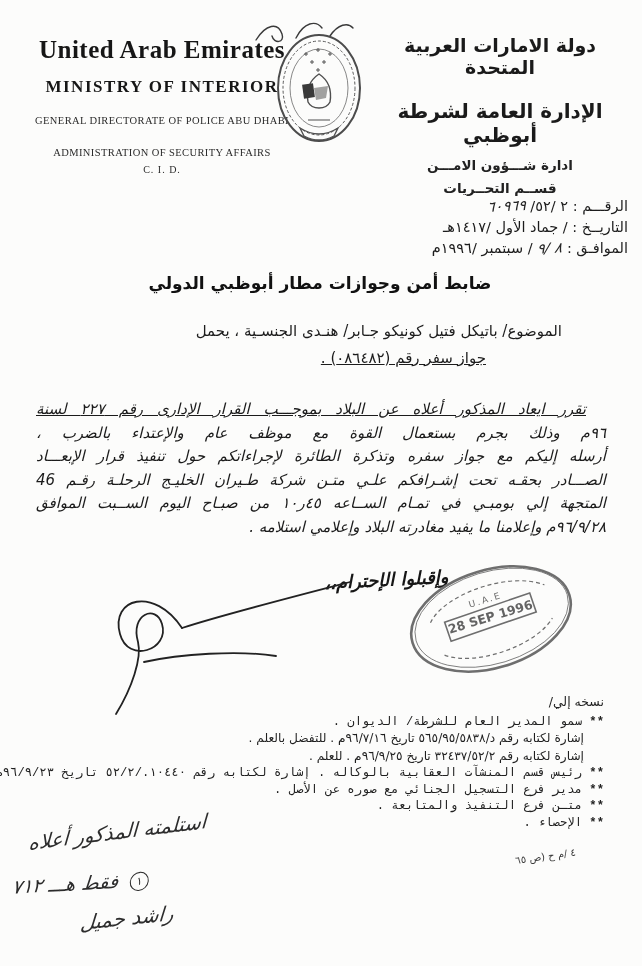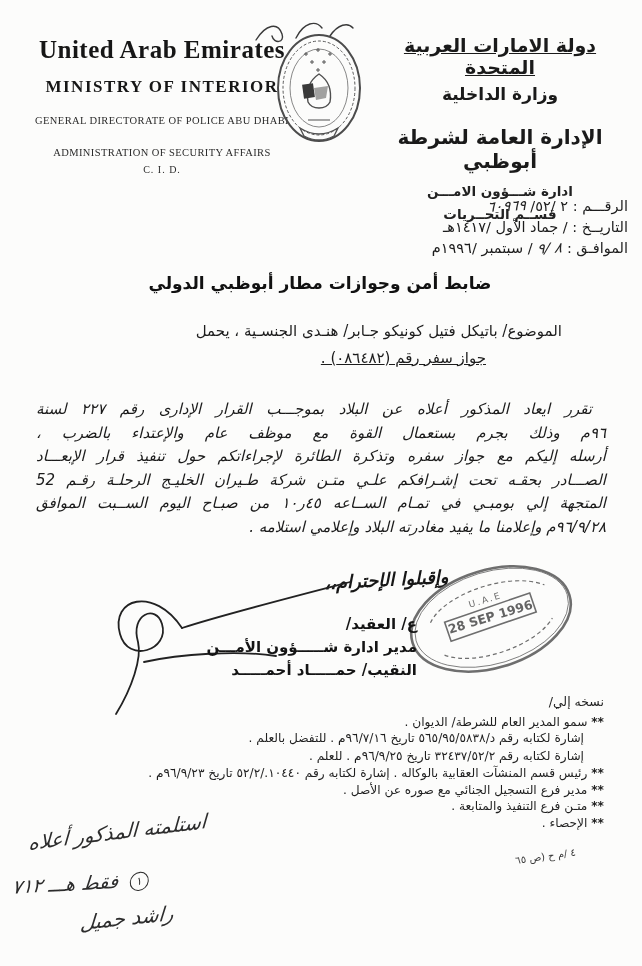--- a/index.html
+++ b/index.html
@@ -12,52 +12,52 @@
   
   .en-lh{left:12px;top:36px;width:300px;text-align:center;color:#161616;
          font-family:"Liberation Serif",serif;}
   .en-l1{font-size:25px;font-weight:bold;letter-spacing:.5px;}
   .en-l2{font-size:17px;font-weight:bold;letter-spacing:1.5px;margin-top:13px;}
   .en-l3{font-size:10.5px;margin-top:18px;letter-spacing:.4px;color:#2b2b2b;}
   .en-l4{font-size:10.5px;margin-top:21px;letter-spacing:.4px;color:#2b2b2b;text-align:center;}
   .en-l5{font-size:10px;margin-top:6px;letter-spacing:1px;color:#2b2b2b;}
   .ar{direction:rtl;}
   .ar-lh{right:8px;top:34px;width:268px;text-align:center;color:#1a1a1a;}
-  .ar-l1{font-size:19px;font-weight:bold;text-decoration:underline;}
+  .ar-l1{font-size:19px;font-weight:bold;}
   .ar-l2{font-size:17px;font-weight:bold;margin-top:6px;}
   .ar-l3{font-size:20px;font-weight:bold;margin-top:21px;}
   .ar-l4{font-size:13.5px;font-weight:bold;margin-top:10px;color:#222;}
   .ar-l5{font-size:13.5px;font-weight:bold;margin-top:7px;color:#222;}
   
   .ref{right:14px;top:196px;width:330px;font-size:14.5px;line-height:21px;color:#1c1c1c;}
   .ref-row{white-space:nowrap;}
   .hand{font-style:italic;display:inline-block;transform:skewX(-8deg) rotate(-3deg);
         color:#262626;}
   
   .title{left:130px;top:273px;width:380px;text-align:center;font-weight:bold;
          font-size:17px;color:#111;}
   .subject{right:80px;top:318px;width:486px;text-align:right;font-size:15px;
            line-height:27px;color:#1c1c1c;}
   .subject-l2{display:inline-block;margin-right:76px;text-decoration:underline;}
   
   .body-par{right:36px;top:398px;width:570px;font-size:15px;line-height:23.5px;
             font-style:italic;color:#1b1b1b;}
   .jline{text-align:justify;text-align-last:justify;}
-  .jline-first{margin-right:14px;}
+  .jline-first{margin-right:20px;text-decoration:underline;}
   .jline-last{text-align:right;text-align-last:right;}
   
   .closing{right:194px;top:569px;font-size:18px;font-weight:bold;font-style:italic;
            transform:rotate(-3deg);color:#161616;letter-spacing:1px;}
   .sig-block{right:225px;top:613px;text-align:right;font-size:15px;line-height:23px;
              color:#141414;}
   .sig-b{font-weight:bold;}
   
   .copies{right:38px;top:694px;width:578px;font-size:12.2px;line-height:16.5px;color:#1f1f1f;}
   .copies-header{margin-bottom:3px;font-size:12.5px;}
-  .copy-main{white-space:nowrap;}
+  .copy-main{white-space:nowrap;font-family:Liberation Mono, monospace;}
   .copy-sub{margin-right:20px;margin-bottom:1px;white-space:nowrap;}
   .bullet{font-weight:bold;letter-spacing:1px;}
   
   .footer-note{left:498px;top:852px;width:78px;font-size:10px;direction:rtl;
                transform:rotate(-8deg);color:#3a3a3a;white-space:nowrap;}
   .hw{font-style:italic;color:#2c2c2c;white-space:nowrap;}
   .hw1{left:28px;top:820px;font-size:20px;transform:rotate(-7deg) skewX(-10deg);}
   .hw2{left:12px;top:872px;font-size:19px;transform:rotate(-3deg) skewX(-8deg);}
   .hw3{left:80px;top:906px;font-size:20px;transform:rotate(-6deg) skewX(-10deg);}
   .circle-one{display:inline-flex;align-items:center;justify-content:center;
@@ -100,21 +100,20 @@
     <path d="M49 46 C40 52 36 62 38 74 C42 82 56 82 60 74 C62 62 58 52 49 46 Z" fill="none" stroke="#4f4f4f" stroke-width="1.4"></path>
     <rect x="33" y="56" width="11" height="14" fill="#3a3a3a" transform="rotate(-8 38 63)"></rect>
     <path d="M44 60 L58 58 L56 70 L46 72 Z" fill="#565656" opacity="0.55"></path>
 
     <path d="M30 100 Q49 112 68 100 L64 108 Q49 116 34 108 Z" fill="none" stroke="#4f4f4f" stroke-width="1.3"></path>
     <path d="M38 92 L60 92" stroke="#4f4f4f" stroke-width="1"></path>
   </svg>
 
   <div class="abs ar ar-lh">
     <div class="ar-l1">دولة الامارات العربية المتحدة</div>
-    <div class="ar-l2">وزارة الداخلية</div>
     <div class="ar-l3">الإدارة العامة لشرطة أبوظبي</div>
     <div class="ar-l4">ادارة شـــؤون الامـــن</div>
     <div class="ar-l5">قســم التحــريات</div>
   </div>
 
   <div class="abs ar ref">
     <div class="ref-row">
       <span>الرقـــم :</span>
       <span>٢ /٥٢/</span>
       <span class="hand">٦٠٩٦٩</span>
@@ -134,21 +133,21 @@
 
   <div class="abs ar subject">
     <div>الموضوع/ باتيكل فتيل  كونيكو جـابر/ هنـدى الجنسـية ، يحمل</div>
     <div><span class="subject-l2">جواز سفر رقم (٠٨٦٤٨٢) .</span></div>
   </div>
 
   <div class="abs ar body-par">
     <div class="jline jline-first">تقرر ايعاد المذكور أعلاه عن البلاد بموجـــب القرار الإدارى رقم ٢٢٧ لسنة</div>
     <div class="jline">٩٦م وذلك بجرم بستعمال القوة مع موظف عام والإعتداء بالضرب ،</div>
     <div class="jline">أرسله إليكم مع جواز سفره وتذكرة الطائرة لإجراءاتكم حول تنفيذ قرار الإبعـــاد</div>
-    <div class="jline">الصـــادر بحقـه تحت إشـرافكم علـي متـن شركة طـيران الخليـج الرحلـة رقـم 52</div>
+    <div class="jline">الصـــادر بحقـه تحت إشـرافكم علـي متـن شركة طـيران الخليـج الرحلـة رقـم 46</div>
     <div class="jline">المتجهة إلي بومبـي في تمـام الســاعه ٤٥ر١٠ من صبـاح اليوم الســبت الموافق</div>
     <div class="jline jline-last">٩٦/٩/٢٨م وإعلامنا ما يفيد مغادرته البلاد وإعلامي استلامه .</div>
   </div>
 
   <div class="abs ar closing">وإقبلوا الإحترام،،</div>
 
   <svg class="abs" style="left:402px;top:560px;" width="178" height="118" viewBox="0 0 178 118">
     <g transform="rotate(-17 89 59)" stroke="#6e6e6e" fill="none">
       <ellipse cx="89" cy="59" rx="82" ry="49" stroke-width="2.6"></ellipse>
       <ellipse cx="90" cy="58" rx="79" ry="46" stroke-width="0.8"></ellipse>
@@ -161,25 +160,20 @@
   </svg>
 
   <svg class="abs" style="left:58px;top:572px;" width="300" height="152" viewBox="0 0 300 152">
     <g stroke="#222" stroke-width="1.8" fill="none" stroke-linecap="round">
       <path d="M292 10 C230 26 160 44 124 56"></path>
       <path d="M124 56 C96 14 52 26 62 62 C70 92 112 78 104 52 C98 32 72 42 80 70 C84 86 74 116 58 142"></path>
       <path d="M86 90 C122 82 180 78 218 84"></path>
     </g>
   </svg>
 
-  <div class="abs ar sig-block">
-    <div class="sig-b">ع/ العقيد/</div>
-    <div class="sig-b">مدير ادارة شـــــؤون الأمـــن</div>
-    <div class="sig-b">النقيب/ حمـــــاد أحمـــــد</div>
-  </div>
 
   <div class="abs ar copies">
     <div class="copies-header">نسخه إلي/</div>
 
     <div class="copy-main">
       <span class="bullet">**</span>
       <span>سمو المدير العام للشرطة/ الديوان .</span>
     </div>
     <div class="copy-sub">إشارة لكتابه رقم د/٥٦٥/٩٥/٥٨٣٨ تاريخ ٩٦/٧/١٦م . للتفضل بالعلم .</div>
 

